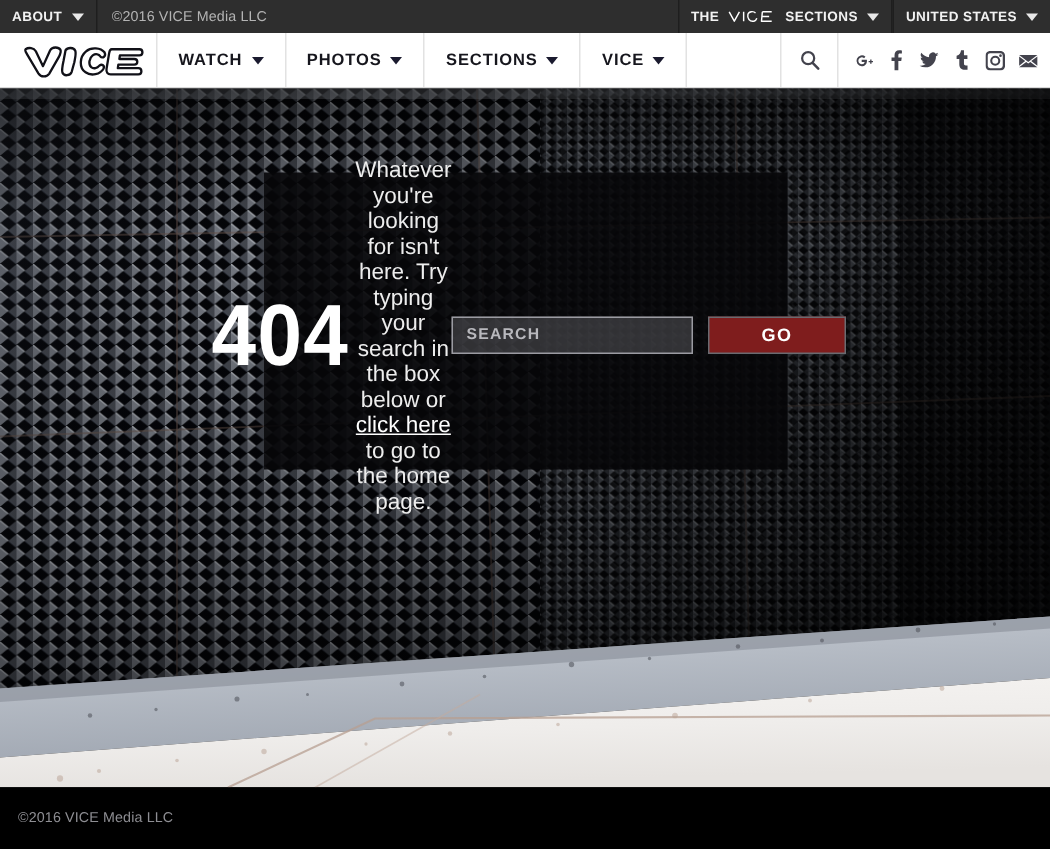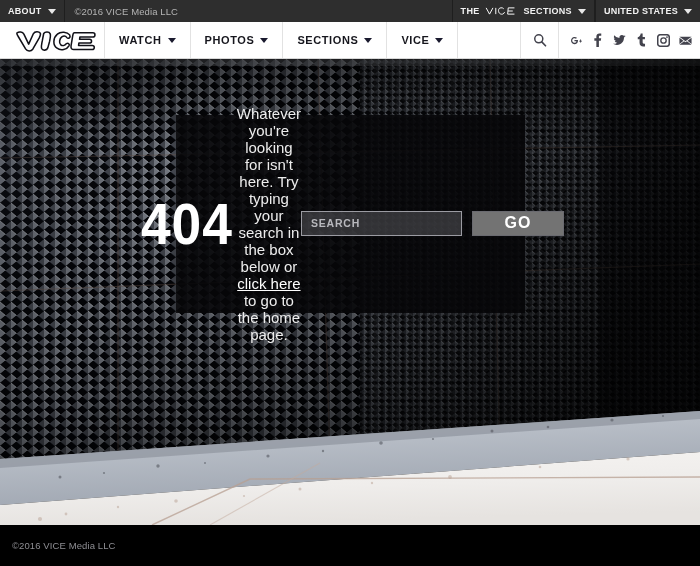--- a/index.html
+++ b/index.html
@@ -186,24 +186,24 @@
     font-family: "Liberation Sans Narrow", "Liberation Sans", sans-serif;
     outline: none;
   }
   .search-field::placeholder {
     color: #b8b8bd;
     font-weight: bold;
     letter-spacing: 0.8px;
   }
   .go-btn {
     width: 92px; height: 25px;
-    background: #737373;
+    background: #7f1d1d;
     border: 1px solid #6a6a70;
     color: #ffffff;
-    font-size: 16px;
+    font-size: 12px;
     font-weight: bold;
     letter-spacing: 1px;
     cursor: pointer;
     font-family: "Liberation Sans Narrow", "Liberation Sans", sans-serif;
   }
 
   
   .footer {
     position: absolute; left: 0; top: 525px;
     width: 700px; height: 41px;

